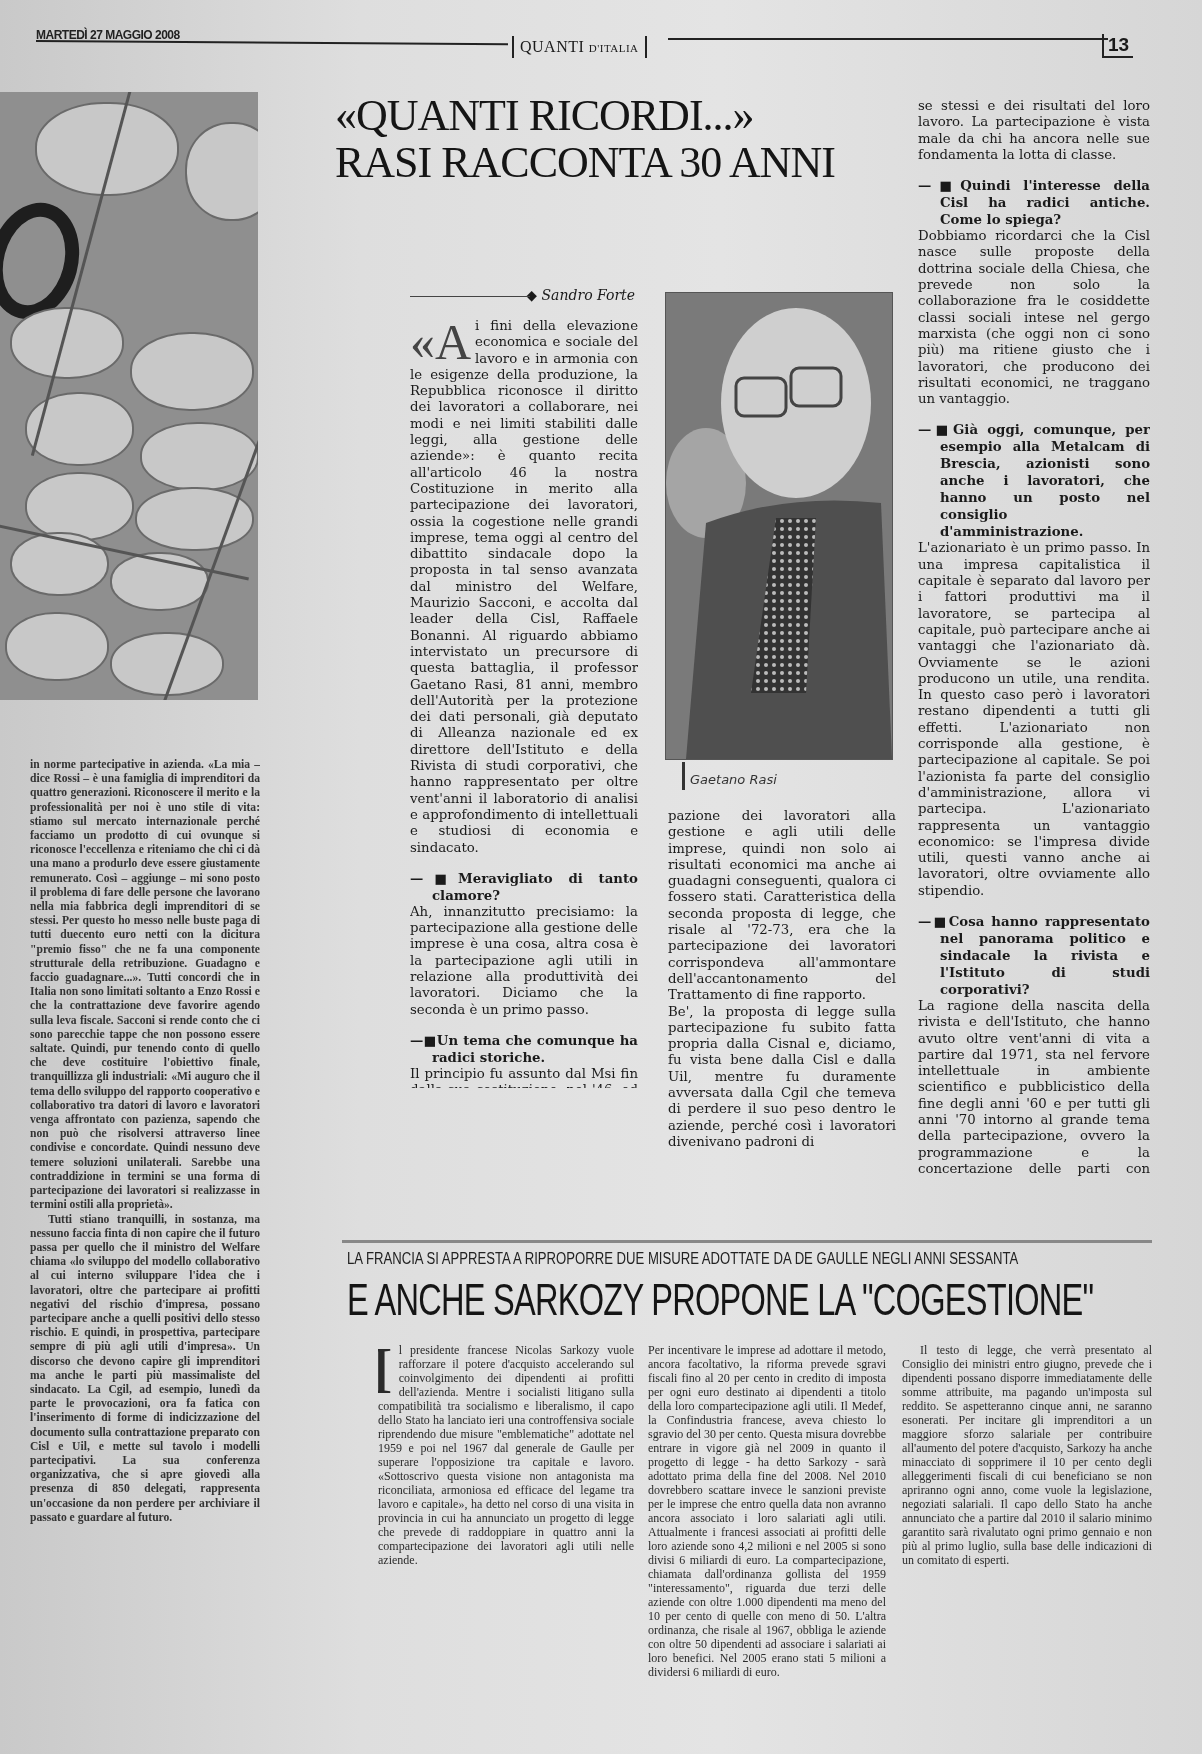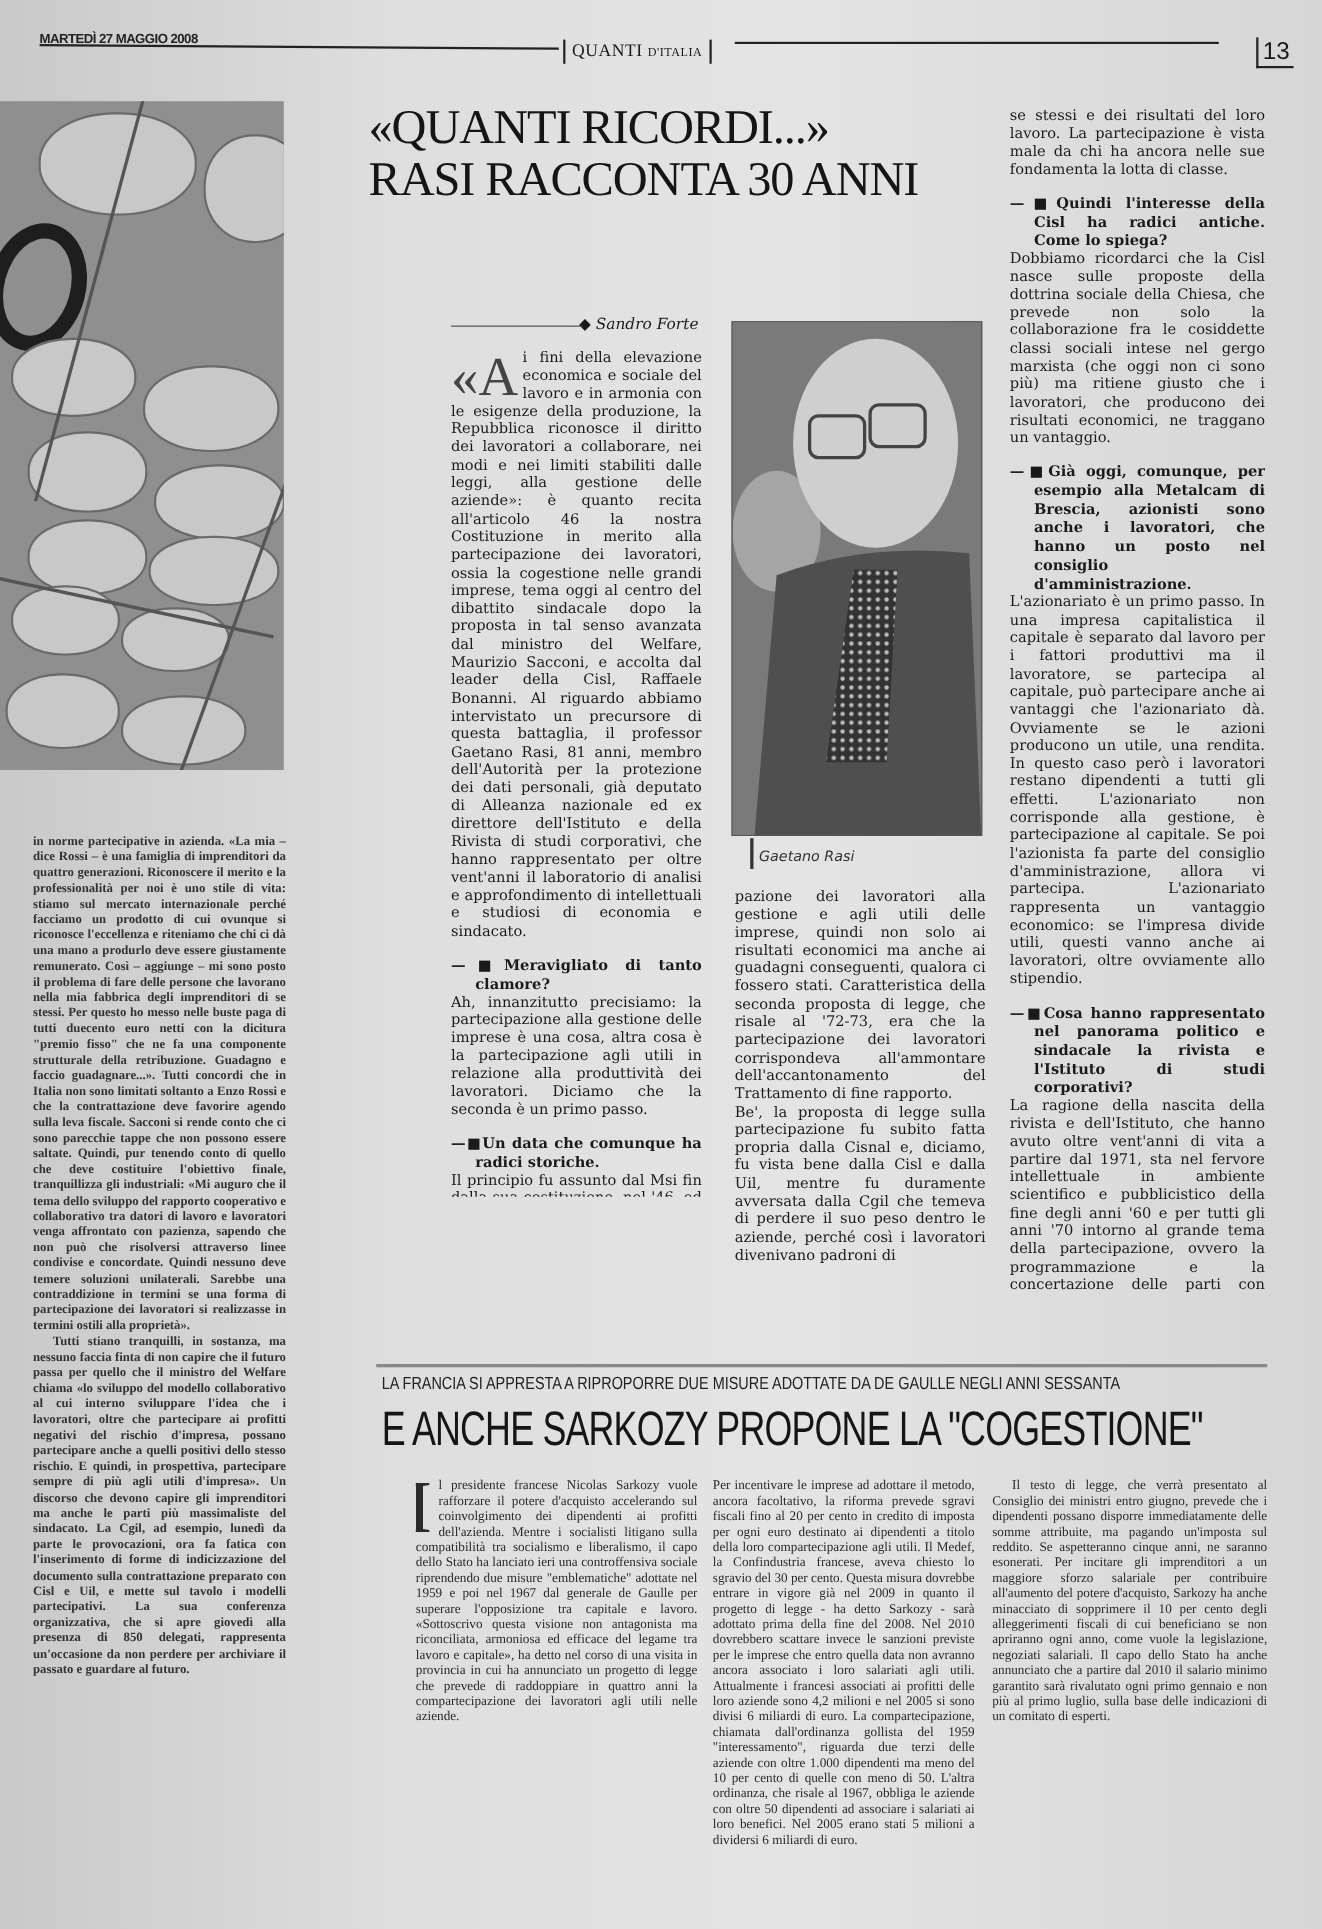--- a/index.html
+++ b/index.html
@@ -5,21 +5,21 @@
   html,body{margin:0;padding:0;}
   body{width:1202px;height:1754px;background:#d4d4d4;position:relative;overflow:hidden;font-family:"DejaVu Serif",serif;color:#1a1a1a;}
   .page{position:absolute;left:0;top:0;width:1202px;height:1754px;background:linear-gradient(90deg,#c9c9c9 0%,#dedede 30%,#e4e4e4 60%,#d6d6d6 100%);}
   .abs{position:absolute;}
   
   .mast-date{left:36px;top:28px;font-family:"Liberation Sans",sans-serif;font-size:12px;font-weight:bold;letter-spacing:-0.5px;color:#222;}
   .mast-line1{left:36px;top:40px;width:472px;height:2px;background:#222;transform:rotate(0.4deg);transform-origin:left;}
   .mast-line2{left:668px;top:38px;width:440px;height:2px;background:#222;}
   .mast-title{left:512px;top:36px;font-family:"Liberation Serif",serif;font-size:16px;letter-spacing:0.5px;border-left:2px solid #222;border-right:2px solid #222;padding:2px 6px;}
   .mast-title small{font-size:11px;}
-  .page-num{left:1142px;top:34px;font-family:"Liberation Sans",sans-serif;font-size:22px;border-left:2px solid #222;border-bottom:2px solid #222;padding:0 4px;}
+  .page-num{left:1102px;top:34px;font-family:"Liberation Sans",sans-serif;font-size:19px;border-left:2px solid #222;border-bottom:2px solid #222;padding:0 4px;font-weight:bold;}
   
   .art-img{left:0;top:92px;width:258px;height:608px;background:#8f8f8f;overflow:hidden;}
   .stone{position:absolute;background:#c8c8c8;border:2px solid #6a6a6a;border-radius:48%;}
   .bigO{position:absolute;left:-10px;top:110px;width:60px;height:90px;border:14px solid #1e1e1e;border-radius:50%;transform:rotate(15deg);}
   .wire{position:absolute;background:#555;width:3px;}
   
   .headline{left:335px;top:92px;width:560px;font-family:"Liberation Serif",serif;font-size:44px;line-height:47px;letter-spacing:-1px;color:#151515;}
   .byline{left:400px;top:287px;width:235px;text-align:right;font-style:italic;font-size:14px;}
   .byline:before{content:"";position:absolute;left:10px;top:9px;width:120px;height:1px;background:#444;}
   .col{font-size:13.3px;line-height:16.3px;text-align:justify;}
@@ -81,21 +81,21 @@
     <div>«QUANTI RICORDI...»</div>
     <div>RASI RACCONTA 30 ANNI</div>
   </div>
 
   <div class="abs byline">◆ <span>Sandro Forte</span></div>
 
   <div class="abs col col1" style="height: 770px; overflow: hidden;">
     <p><span class="dropq">«A</span><span>i fini della elevazione economica e sociale del lavoro e in armonia con le esigenze della produzione, la Repubblica riconosce il diritto dei lavoratori a collaborare, nei modi e nei limiti stabiliti dalle leggi, alla gestione delle aziende»: è quanto recita all'articolo 46 la nostra Costituzione in merito alla partecipazione dei lavoratori, ossia la cogestione nelle grandi imprese, tema oggi al centro del dibattito sindacale dopo la proposta in tal senso avanzata dal ministro del Welfare, Maurizio Sacconi, e accolta dal leader della Cisl, Raffaele Bonanni. Al riguardo abbiamo intervistato un precursore di questa battaglia, il professor Gaetano Rasi, 81 anni, membro dell'Autorità per la protezione dei dati personali, già deputato di Alleanza nazionale ed ex direttore dell'Istituto e della Rivista di studi corporativi, che hanno rappresentato per oltre vent'anni il laboratorio di analisi e approfondimento di intellettuali e studiosi di economia e sindacato.</span></p>
     <p class="q">Meravigliato di tanto clamore?</p>
     <p>Ah, innanzitutto precisiamo: la partecipazione alla gestione delle imprese è una cosa, altra cosa è la partecipazione agli utili in relazione alla produttività dei lavoratori. Diciamo che la seconda è un primo passo.</p>
-    <p class="q">Un data che comunque ha radici storiche.</p>
+    <p class="q">Un tema che comunque ha radici storiche.</p>
     <p>Il principio fu assunto dal Msi fin dalla sua costituzione, nel '46, ed era nei dieci punti programmatici dell'atto di fondazione del nuovo partito. Come Istituto di studi corporativi, negli anni Settanta preparammo per il Msi due distinte proposte di legge, che furono presentate da Almirante e Roberti: riguardavano appunto la parteci-</p>
   </div>
 
   <div class="abs photo">
     <svg width="226" height="466" viewBox="0 0 226 466">
       <rect width="226" height="466" fill="#7a7a7a"></rect>
       <ellipse cx="40" cy="190" rx="40" ry="55" fill="#a5a5a5"></ellipse>
       <ellipse cx="130" cy="110" rx="75" ry="95" fill="#cfcfcf"></ellipse>
       <rect x="70" y="85" width="50" height="38" rx="8" fill="none" stroke="#444" stroke-width="3"></rect>
       <rect x="125" y="75" width="50" height="38" rx="8" fill="none" stroke="#444" stroke-width="3"></rect>

